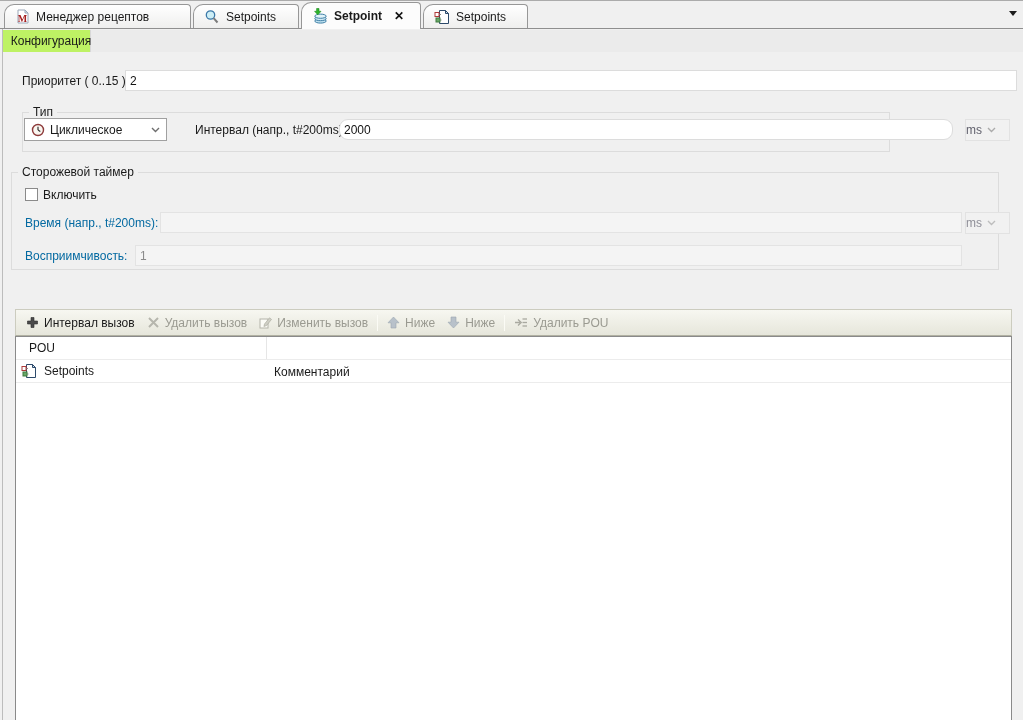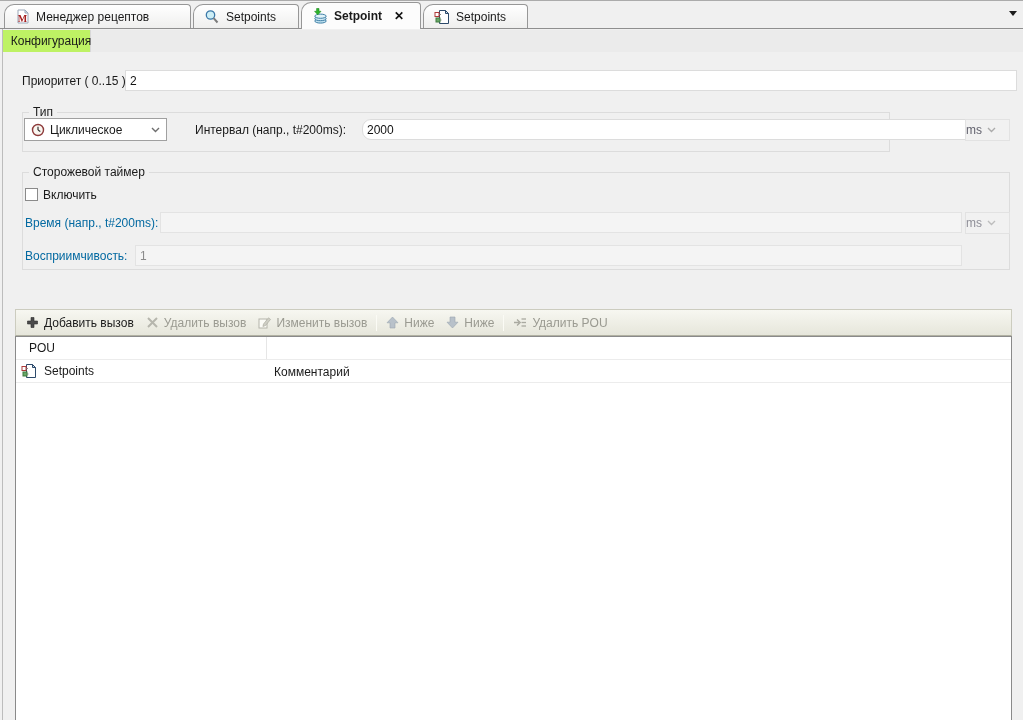--- a/index.html
+++ b/index.html
@@ -139,31 +139,31 @@
       </svg>
     </span>
     <span class="lbl">Циклическое</span>
     <span class="icon">
       <svg width="9" height="6" viewBox="0 0 9 6">
           <path d="M1 1 L4.5 4.5 L8 1" fill="none" stroke="#6e6e6e" stroke-width="1.4"></path>
         </svg>
     </span>
   </div>
   <div class="flabel" style="left:195px;top:123px;">Интервал (напр., t#200ms):</div>
-  <input class="tbox" style="left: 362px; top: 119px; width: 614px; border-radius: 9px;" type="text" value="2000">
+  <input class="tbox" style="left: 339px; top: 119px; width: 614px; border-radius: 9px;" type="text" value="2000">
   <div class="unitbox" style="left:965px;top:119px;">
     <span>ms</span>
     <span class="icon">
       <svg width="9" height="6" viewBox="0 0 9 6">
           <path d="M1 1 L4.5 4.5 L8 1" fill="none" stroke="#ababab" stroke-width="1.4"></path>
         </svg>
     </span>
   </div>
 
-  <div class="groupbox" style="left:22px;top:172px;width:988px;height:98px;">
+  <div class="groupbox" style="left:11px;top:172px;width:988px;height:98px;">
     <span class="legend">Сторожевой таймер</span>
   </div>
   <div class="checkbox"></div>
   <div class="flabel" style="left:43px;top:188px;">Включить</div>
 
   <div class="flabel gray" style="left:25px;top:216px;">Время (напр., t#200ms):</div>
   <input class="tbox" style="left: 160px; top: 212px; width: 802px;" type="text" disabled="" value="">
   <div class="unitbox" style="left:965px;top:212px;color:#8f8f98;">
     <span>ms</span>
     <span class="icon">
@@ -176,21 +176,21 @@
   <div class="flabel gray" style="left:25px;top:249px;">Восприимчивость:</div>
   <input class="tbox" style="left: 135px; top: 245px; width: 827px;" type="text" disabled="" value="1">
 
   <div class="toolbar">
     <div class="tbtn enabled">
       <span class="icon">
         <svg width="13" height="13" viewBox="0 0 13 13">
             <path d="M5 1.5 h3 v3.5 h3.5 v3 h-3.5 v3.5 h-3 v-3.5 h-3.5 v-3 h3.5 z" fill="#4a4a4a" stroke="#2e2e2e" stroke-width="0.6"></path>
           </svg>
       </span>
-      <span>Добавить вызов</span>
+      <span>Интервал вызов</span>
     </div>
     <div class="tbtn disabled">
       <span class="icon">
         <svg width="13" height="13" viewBox="0 0 13 13">
             <path d="M2 2 L11 11 M11 2 L2 11" stroke="#b6b6ad" stroke-width="2" fill="none"></path>
           </svg>
       </span>
       <span>Удалить вызов</span>
     </div>
     <div class="tbtn disabled">

